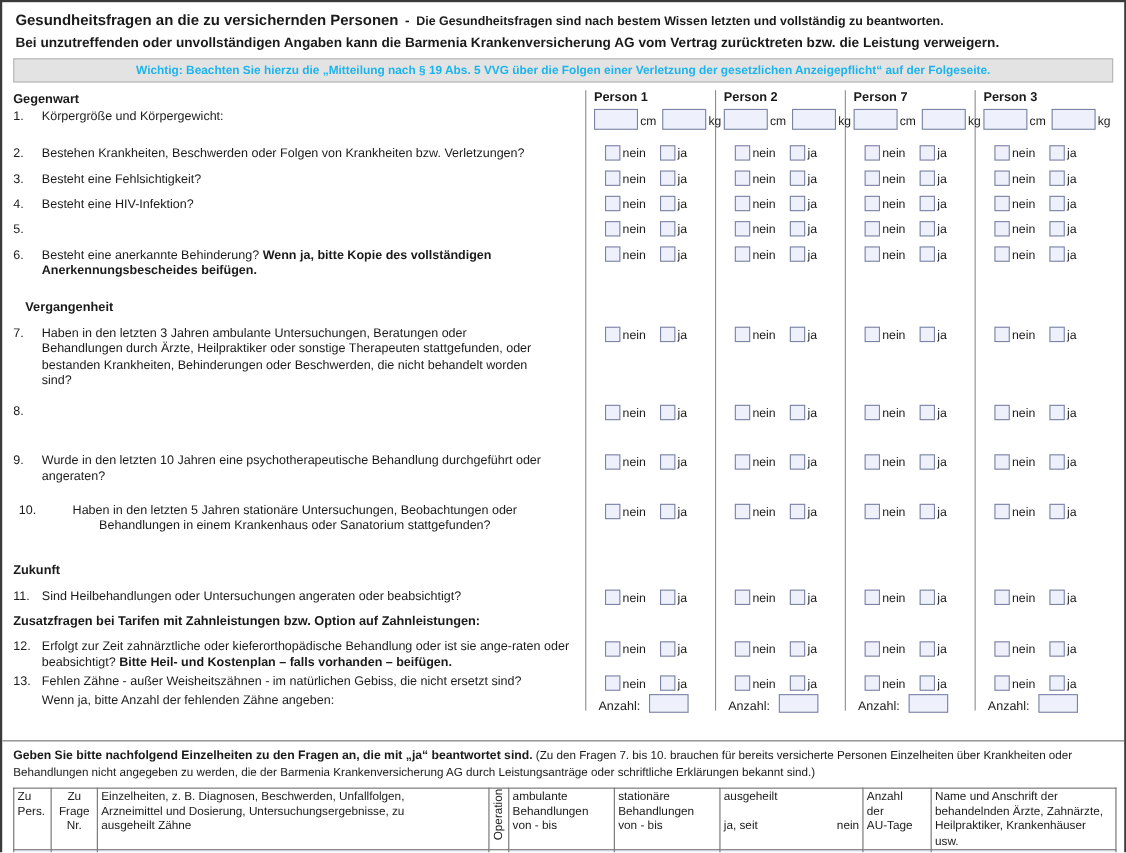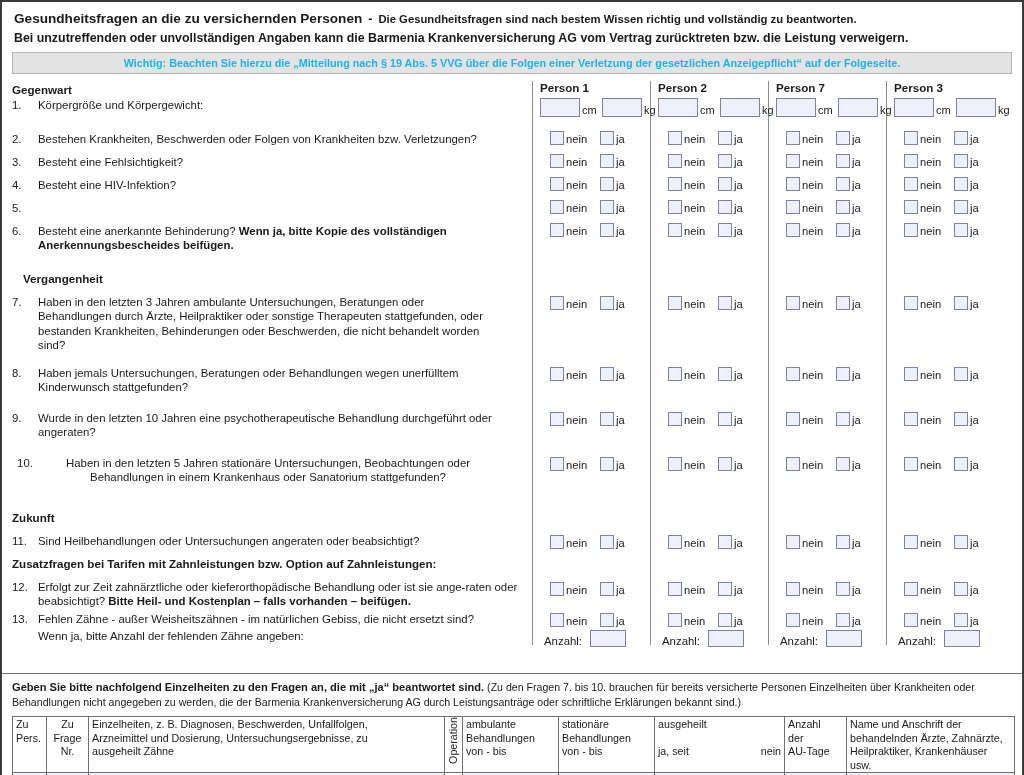--- a/index.html
+++ b/index.html
@@ -98,21 +98,21 @@
   .cellrow{display:flex;justify-content:space-between;}
   .inprow td{height:16px;background:#eef1fb;padding:0;}
 </style>
 </head>
 <body>
 
 <div id="page">
 
   <div class="hdr">
     <div class="hdr-line">
-      <span class="hdr-title">Gesundheitsfragen an die zu versichernden Personen</span><span style="padding:0 6px;">-</span><span class="reg">Die Gesundheitsfragen sind nach bestem Wissen richtig und vollständig zu beantworten.</span>
+      <span class="hdr-title">Gesundheitsfragen an die zu versichernden Personen</span><span style="padding:0 6px;">-</span><span class="reg">Die Gesundheitsfragen sind nach bestem Wissen letzten und vollständig zu beantworten.</span>
     </div>
     <div class="hdr-line reg" style="margin-top:3px;">Bei unzutreffenden oder unvollständigen Angaben kann die Barmenia Krankenversicherung AG vom Vertrag zurücktreten bzw. die Leistung verweigern.</div>
   </div>
   <div class="banner">Wichtig: Beachten Sie hierzu die „Mitteilung nach § 19 Abs. 5 VVG über die Folgen einer Verletzung der gesetzlichen Anzeigepflicht“ auf der Folgeseite.</div>
 
   <div class="grid">
 
     <div class="col-sep" style="left:530px;height:564px;"></div>
     <div class="col-sep" style="left:648px;height:564px;"></div>
     <div class="col-sep" style="left:766px;height:564px;"></div>
@@ -155,21 +155,20 @@
 
       <div class="sect" style="position:absolute;top:191px;margin-left:11px;">Vergangenheit</div>
 
       <div class="qrow" style="top:214px;">
         <div class="qnum">7.</div>
         <div class="qtxt" style="width:460px;">Haben in den letzten 3 Jahren ambulante Untersuchungen, Beratungen oder Behandlungen durch Ärzte, Heilpraktiker oder sonstige Therapeuten stattgefunden, oder bestanden Krankheiten, Behinderungen oder Beschwerden, die nicht behandelt worden sind?</div>
       </div>
 
       <div class="qrow" style="top:285px;">
         <div class="qnum">8.</div>
-        <div class="qtxt" style="width:460px;">Haben jemals Untersuchungen, Beratungen oder Behandlungen wegen unerfülltem Kinderwunsch stattgefunden?</div>
       </div>
 
       <div class="qrow" style="top:330px;">
         <div class="qnum">9.</div>
         <div class="qtxt" style="width:470px;">Wurde in den letzten 10 Jahren eine psychotherapeutische Behandlung durchgeführt oder angeraten?</div>
       </div>
 
       <div class="qrow" style="top:375px;text-align:center;">
         <div class="qnum">10.</div>
         <div class="qtxt" style="width:460px;">Haben in den letzten 5 Jahren stationäre Untersuchungen, Beobachtungen oder Behandlungen in einem Krankenhaus oder Sanatorium stattgefunden?</div>

